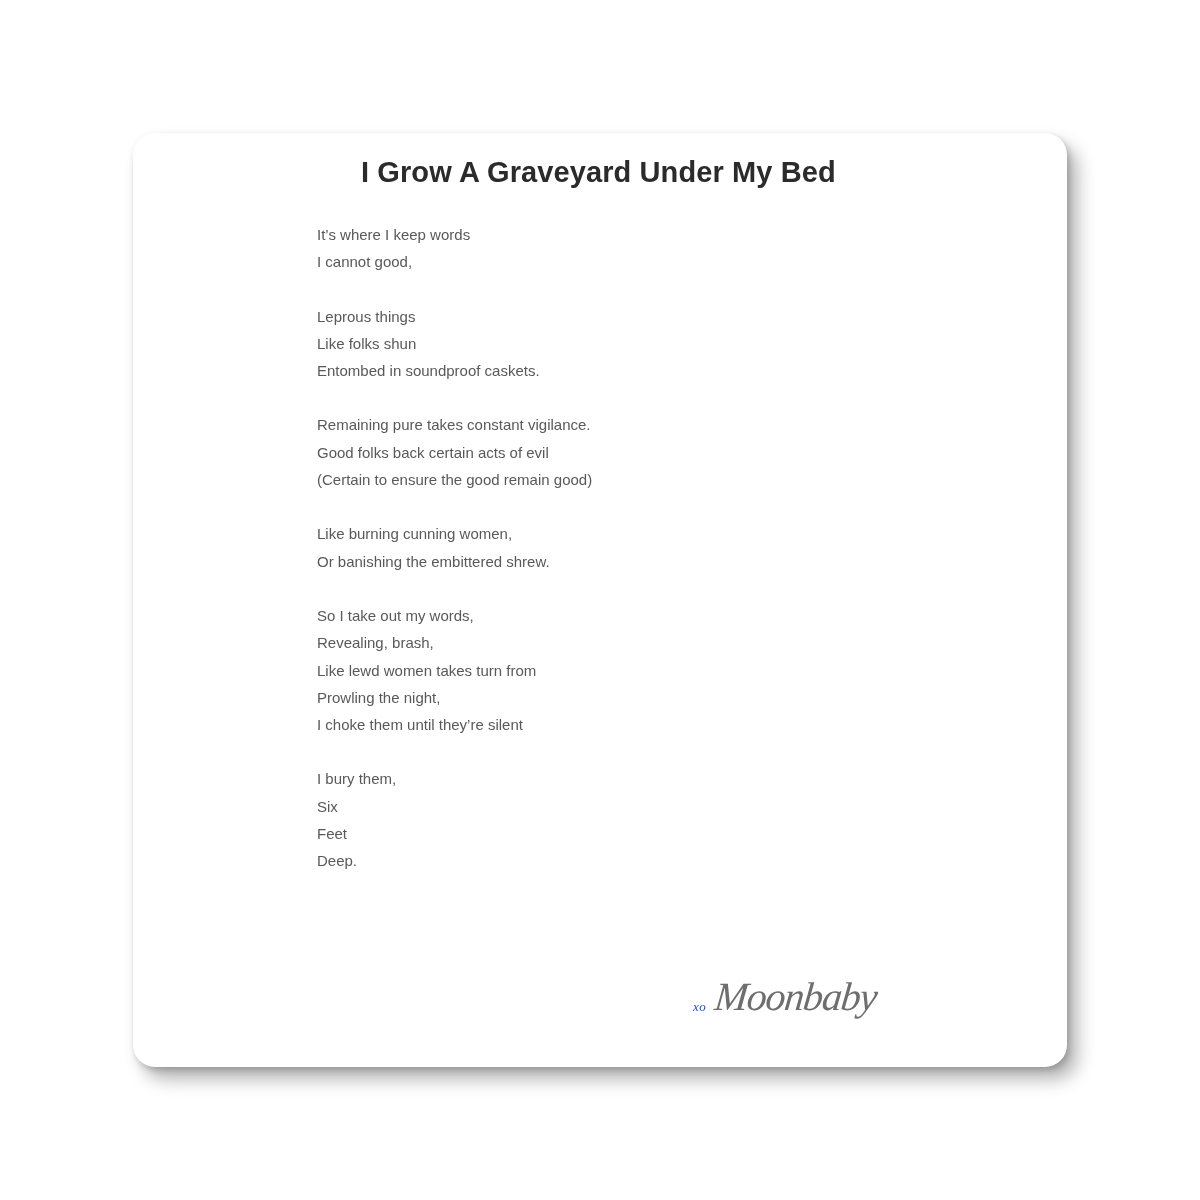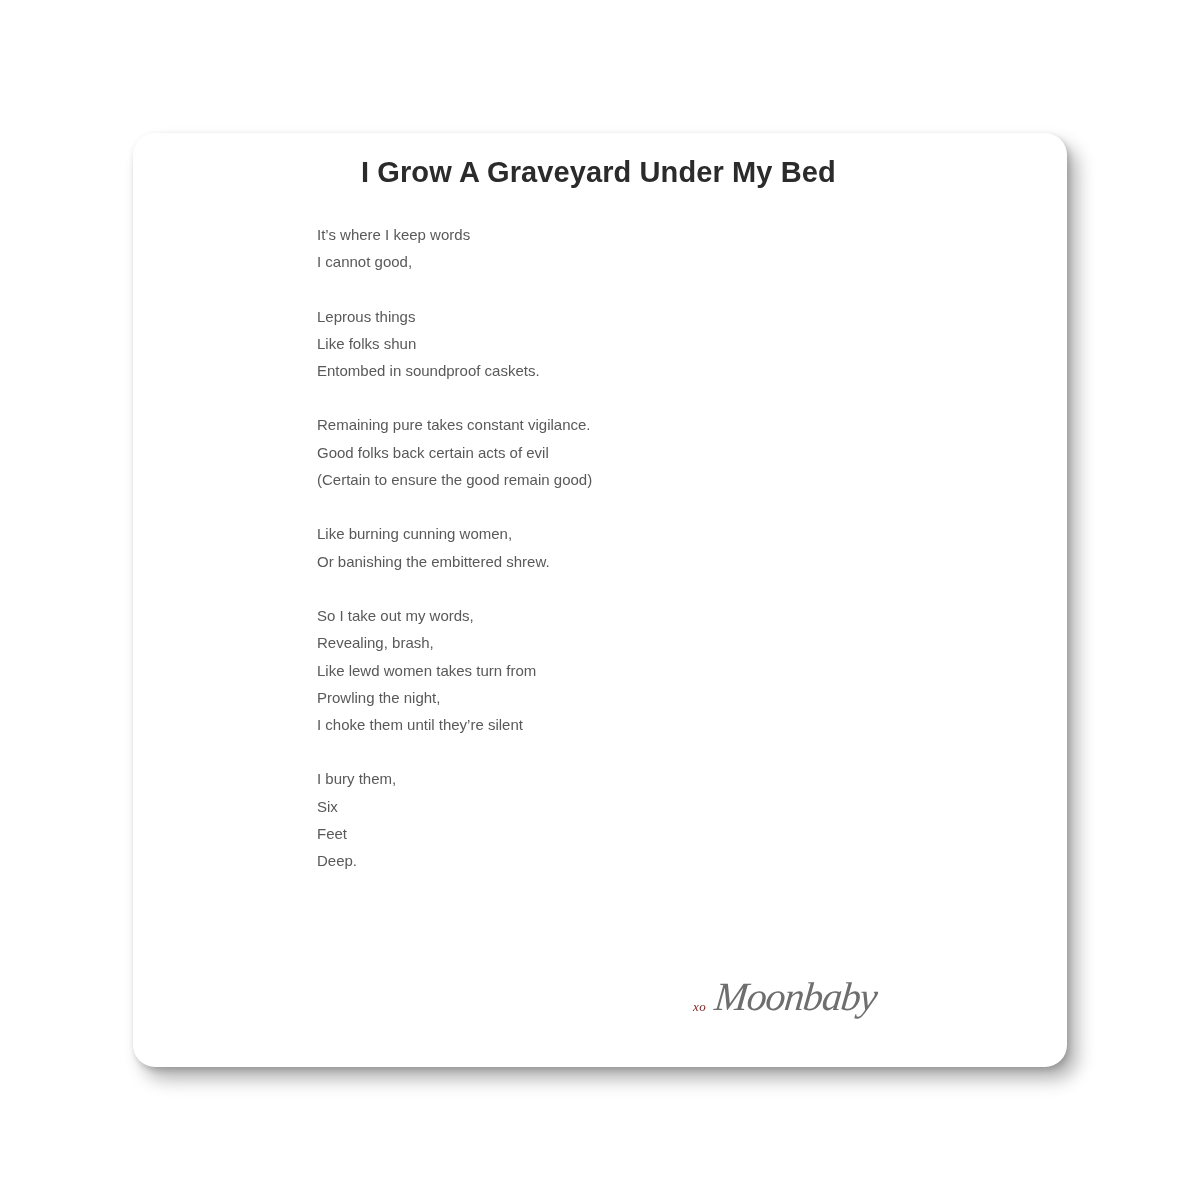--- a/index.html
+++ b/index.html
@@ -67,21 +67,21 @@
     top: 840px;
     width: 300px;
     height: 70px;
   }
 
   .sig-xo {
     position: absolute;
     left: 0px;
     top: 26px;
     font-size: 13px;
-    color: #7f1d1d;
+    color: #1d4ed8;
     font-family: "Liberation Serif", serif;
     font-style: italic;
     letter-spacing: 0.5px;
   }
 
   .sig-name {
     position: absolute;
     left: 22px;
     top: 0px;
     font-size: 40px;

